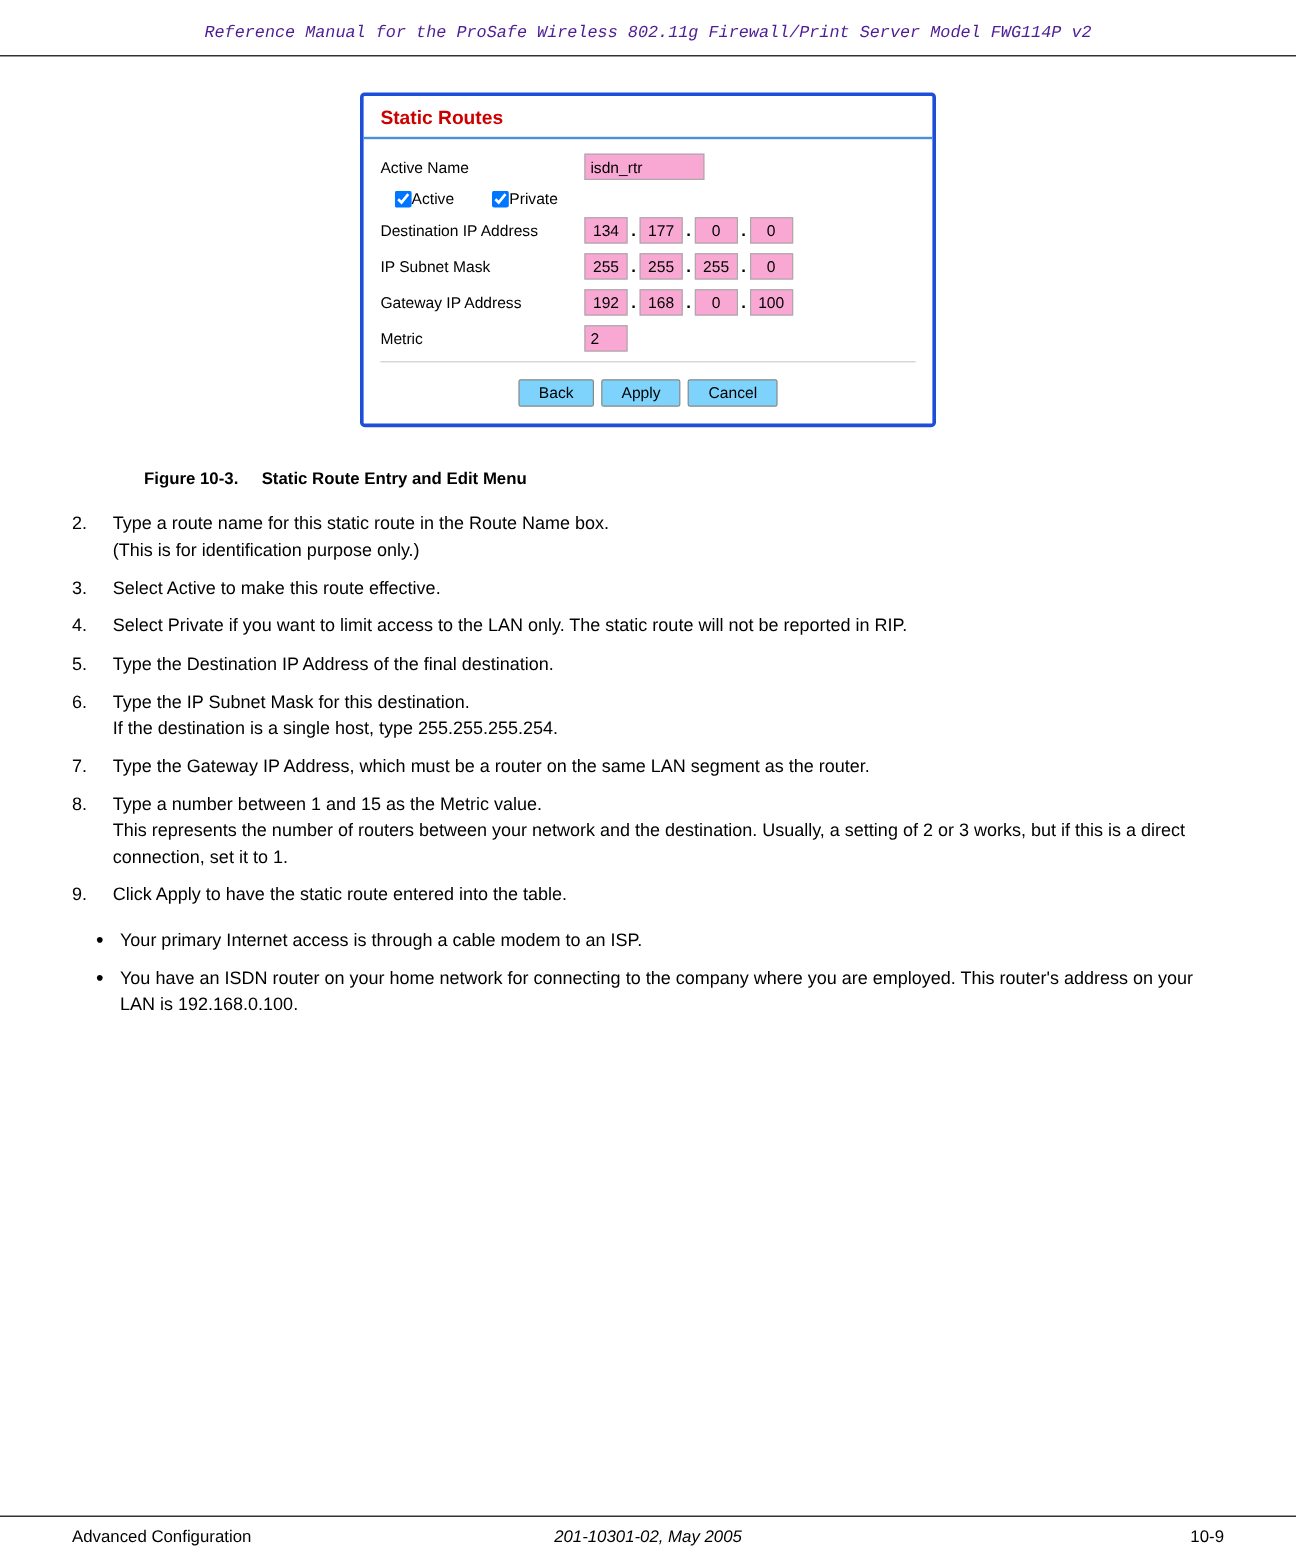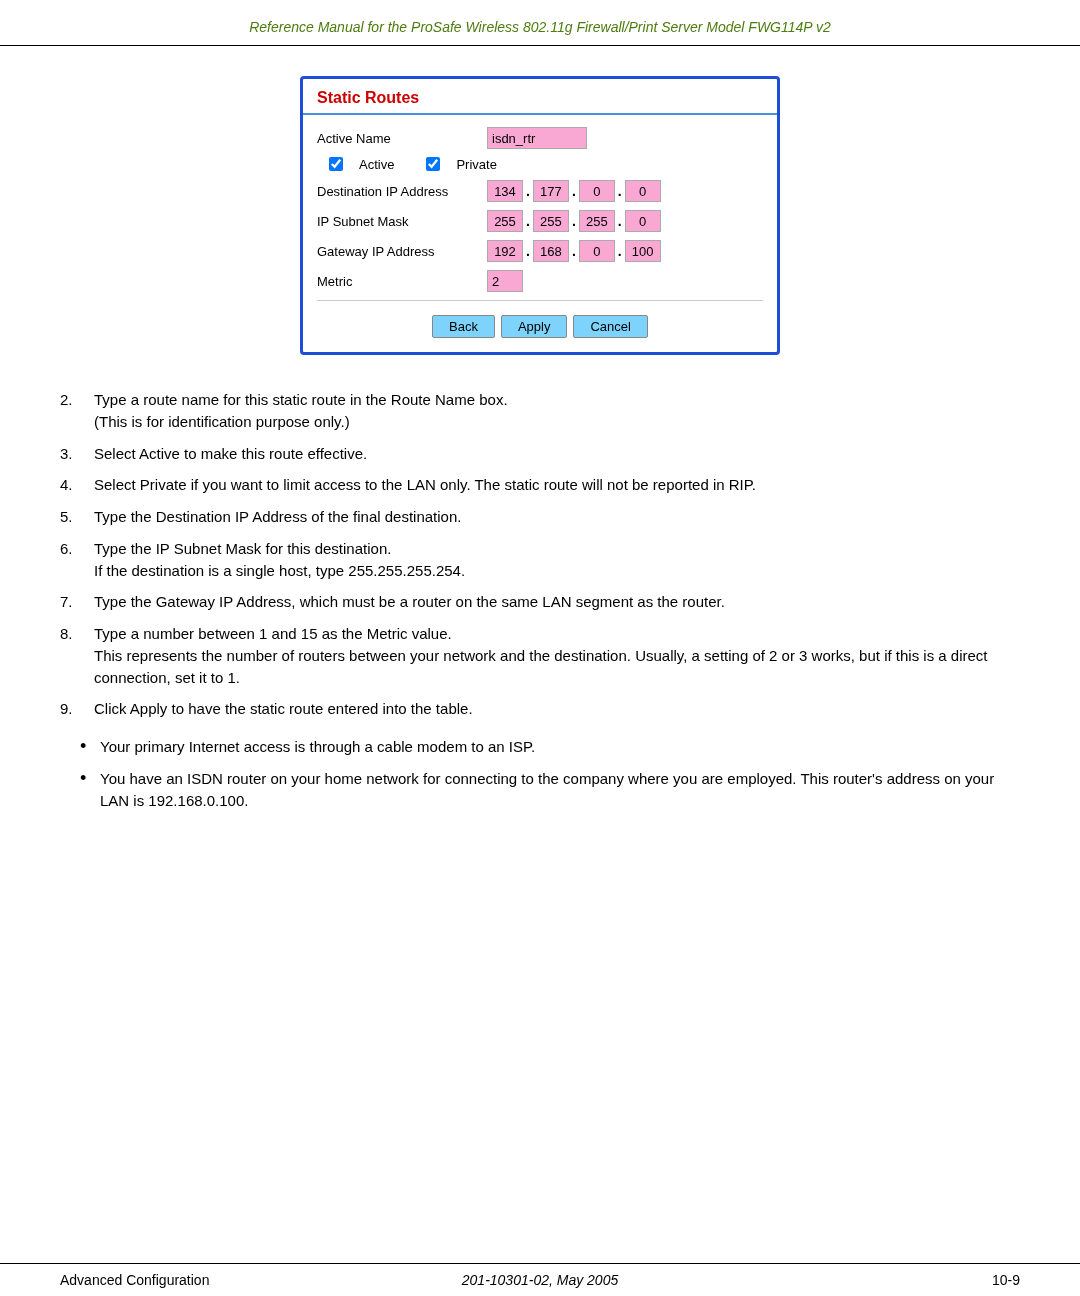--- a/index.html
+++ b/index.html
@@ -23,21 +23,22 @@
 
     
     .page-header {
       padding: 18px 60px 10px 60px;
       border-bottom: 1px solid #000;
       text-align: center;
     }
     .page-header-text {
       font-style: italic;
       font-size: 14px;
-      color: #4d7c0f;
+      color: #4c1d95;
+      font-family: Liberation Mono, monospace;
     }
 
     
     .content {
       padding: 30px 60px 30px 60px;
     }
 
     
     .form-box {
       border: 3px solid #1d4ed8;
@@ -89,22 +90,23 @@
       height: 22px;
       background: #f9a8d4;
     }
 
     .route-name-input {
       width: 100px;
     }
 
     .checkbox-label {
       display: flex;
+      align-items: center;
       font-size: 13px;
-      gap: 16px;
+      gap: 0;
       padding-left: 12px;
     }
 
     .checkbox-row {
       display: flex;
       align-items: center;
       gap: 20px;
       margin-bottom: 8px;
       padding-left: 0;
     }
@@ -343,20 +345,24 @@
           <div class="button-row">
             <button class="btn">Back</button>
             <button class="btn">Apply</button>
             <button class="btn">Cancel</button>
           </div>
 
         </div>
       </div>
     </div>
 
+    <div class="figure-caption">
+      <span class="figure-caption-bold">Figure 10-3.</span>
+      <span class="figure-caption-bold">&nbsp;&nbsp;&nbsp;&nbsp;<span>Static Route Entry and Edit Menu</span></span>
+    </div>
 
     <ol class="numbered-list">
       <li>
         <span class="list-num">2.</span>
         <span class="list-content">Type a route name for this static route in the Route Name box.<br>(This is for identification purpose only.)</span>
       </li>
       <li>
         <span class="list-num">3.</span>
         <span class="list-content">Select Active to make this route effective.</span>
       </li>

